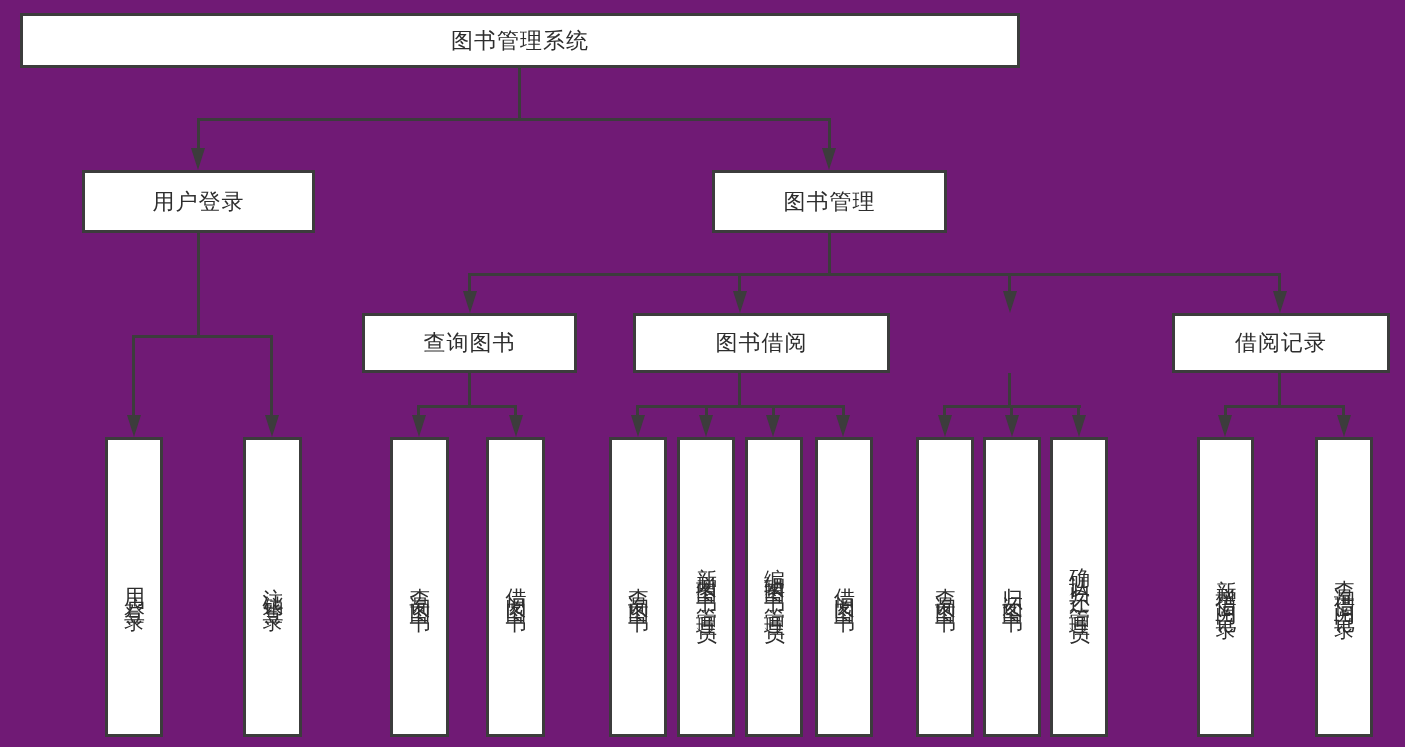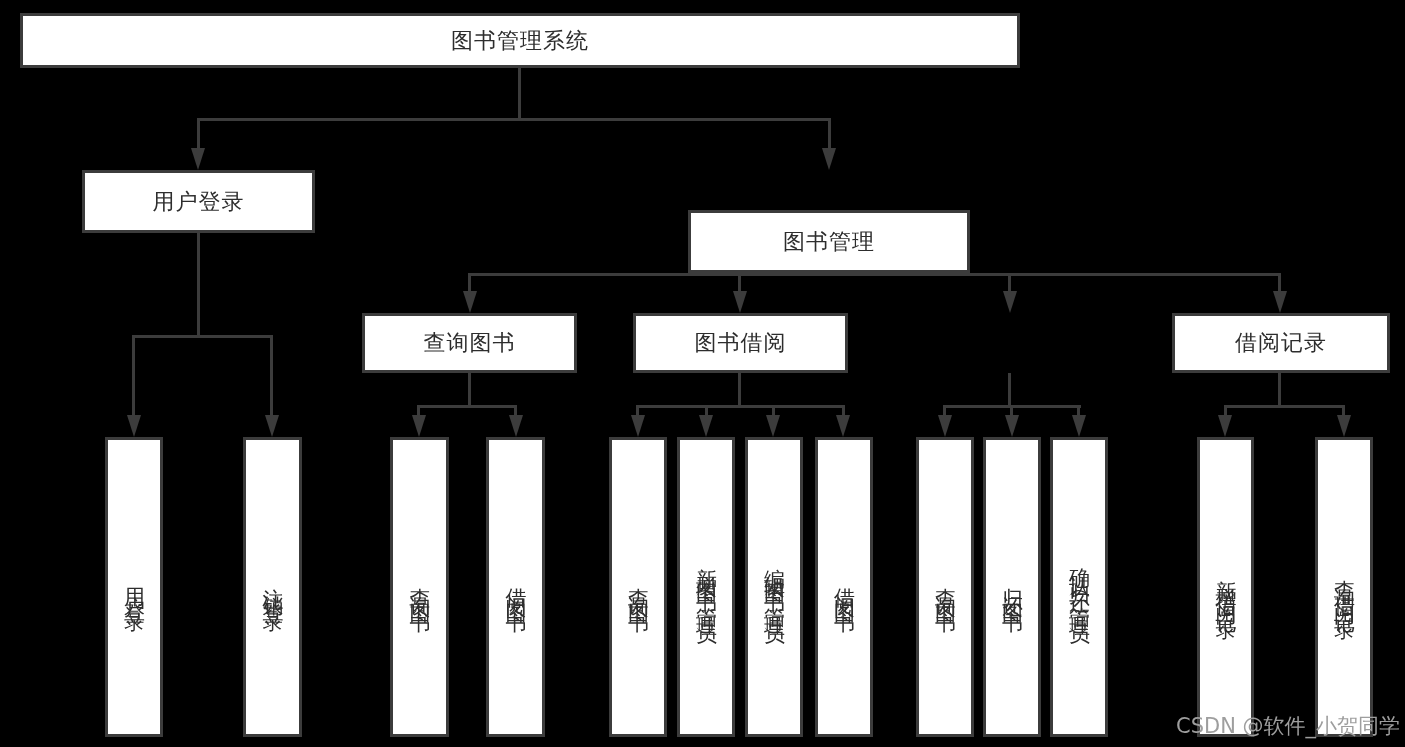--- a/index.html
+++ b/index.html
@@ -1,19 +1,19 @@
 <!DOCTYPE html>
 <html><head>
 <meta charset="utf-8">
 <style>
   html,body { margin:0; padding:0; background:#ffffff; }
   .canvas {
     position:relative;
     width:1405px; height:747px;
-    background:#000000;
+    background:#701a75;
     font-family:"DejaVu Sans","Liberation Sans",sans-serif;
     overflow:hidden;
   }
   .box {
     position:absolute;
     box-sizing:border-box;
     border:3px solid #3c3c3c;
     background:#ffffff;
     color:#2d2d2d;
     display:flex;
@@ -43,23 +43,23 @@
     position:absolute;
     left:1176px; top:712px;
     font-size:21px;
     color:#9e9e9e;
     white-space:nowrap;
     z-index:5;
   }
   
   #n-root    { left:20px;  top:13px;  width:1000px; height:55px; }
   #n-login   { left:82px;  top:170px; width:233px;  height:63px; }
-  #n-mgmt    { left:688px; top:170px; width:282px;  height:63px;margin-top:40px; }
+  #n-mgmt    { left:712px; top:170px; width:235px;  height:63px; }
   #n-rec     { left:362px; top:313px; width:215px;  height:60px; }
-  #n-borrow  { left:633px; top:313px; width:215px;  height:60px; }
+  #n-borrow  { left:633px; top:313px; width:257px;  height:60px; }
   #n-current { left:904px; top:313px; width:214px;  height:60px; }
   #n-history { left:1172px;top:313px; width:218px;  height:60px; }
   #n-login-user  { left:105px;  width:58px; }
   #n-logout      { left:243px;  width:59px; }
   #n-rec-query   { left:390px;  width:59px; }
   #n-rec-borrow  { left:486px;  width:59px; }
   #n-bor-query   { left:609px;  width:58px; }
   #n-bor-add     { left:677px;  width:58px; }
   #n-bor-edit    { left:745px;  width:58px; }
   #n-bor-borrow  { left:815px;  width:58px; }
@@ -147,15 +147,14 @@
   <div class="box vbox" id="n-bor-query">查询图书</div>
   <div class="box vbox" id="n-bor-add">新增图书（管理员）</div>
   <div class="box vbox" id="n-bor-edit">编辑图书（管理员）</div>
   <div class="box vbox" id="n-bor-borrow">借阅图书</div>
   <div class="box vbox" id="n-cur-query">查询图书</div>
   <div class="box vbox" id="n-cur-return">归还图书</div>
   <div class="box vbox" id="n-cur-confirm">确认归还（管理员）</div>
   <div class="box vbox" id="n-his-add">新增借阅记录</div>
   <div class="box vbox" id="n-his-query">查询借阅记录</div>
 
-  <div class="watermark">CSDN @软件_小贺同学</div>
 
 </div>
 
 </body></html>

